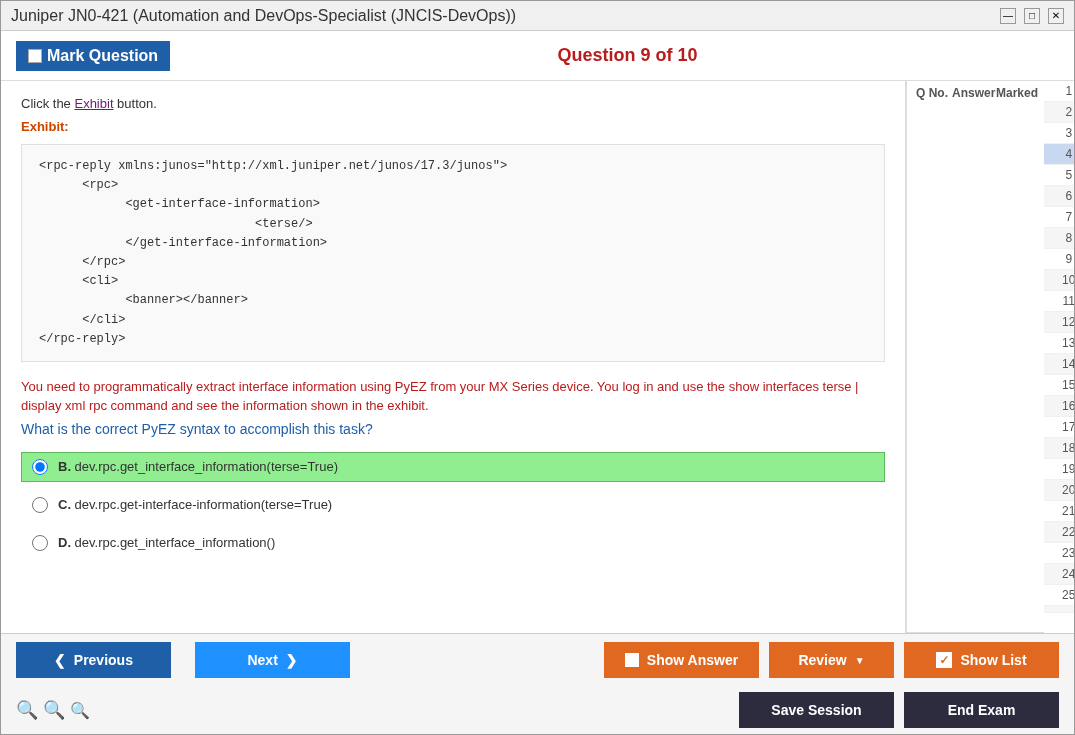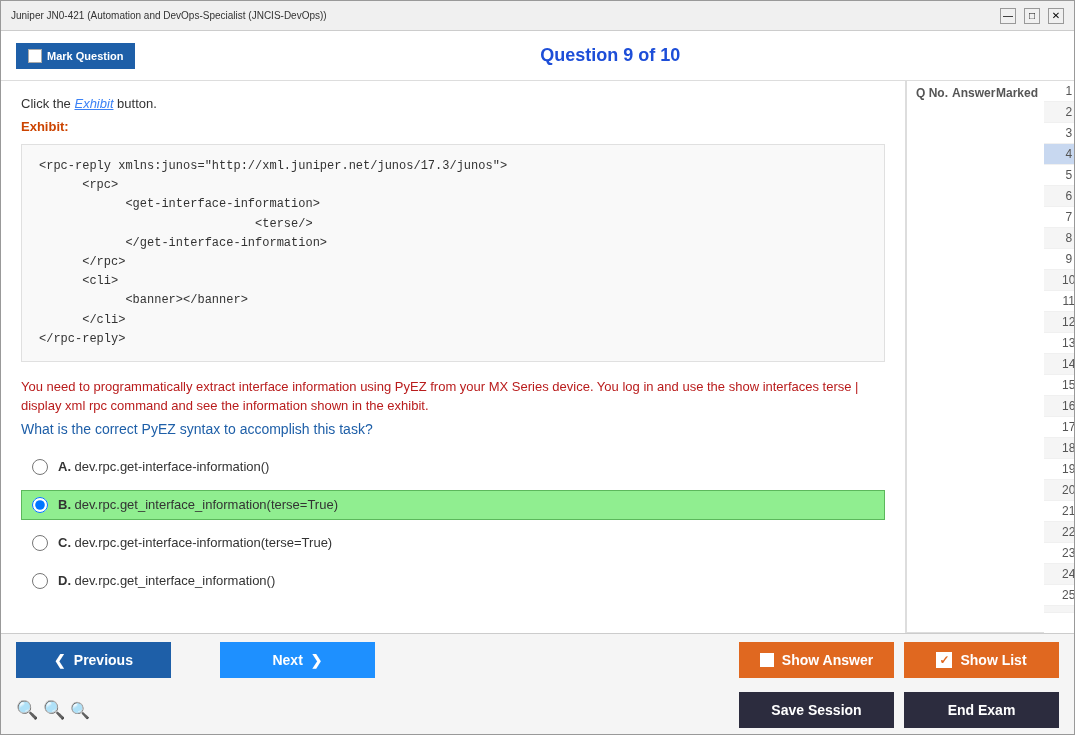--- a/index.html
+++ b/index.html
@@ -2,29 +2,29 @@
 <html><head>
   <meta charset="utf-8">
   <style>
     * { box-sizing: border-box; margin: 0; padding: 0; }
     body { font-family: Arial, sans-serif; font-size: 13px; background: #f0f0f0; width: 1075px; height: 735px; overflow: hidden; }
     
     .window { width: 1075px; height: 735px; background: #fff; border: 1px solid #999; display: flex; flex-direction: column; }
     
     
     .title-bar { background: #f0f0f0; padding: 5px 10px; display: flex; align-items: center; justify-content: space-between; border-bottom: 1px solid #ccc; min-height: 30px; }
-    .title-bar-title { font-size: 10px; color: #333; }
+    .title-bar-title { font-size: 16px; color: #333; }
     .title-bar-controls { display: flex; gap: 8px; }
     .title-bar-btn { width: 16px; height: 16px; border: 1px solid #999; background: #f0f0f0; display: flex; align-items: center; justify-content: center; font-size: 10px; cursor: pointer; }
     
     
     .header { background: #fff; padding: 8px 15px; display: flex; align-items: center; border-bottom: 1px solid #ddd; min-height: 50px; }
-    .mark-question-btn { background: #1e5fa8; color: #fff; border: none; padding: 6px 12px; font-size: 11px; font-weight: bold; cursor: pointer; display: flex; align-items: center; gap: 5px; }
+    .mark-question-btn { background: #1e5fa8; color: #fff; border: none; padding: 6px 12px; font-size: 16px; font-weight: bold; cursor: pointer; display: flex; align-items: center; gap: 5px; }
     .mark-question-btn .checkbox-icon { width: 14px; height: 14px; background: #fff; border: 1px solid #aaa; display: inline-block; }
-    .question-title { flex: 1; text-align: center; font-size: 18px; font-weight: bold; color: #1d4ed8; padding-left: 26px; }
+    .question-title { flex: 1; text-align: center; font-size: 18px; font-weight: bold; color: #b91c1c; padding-left: 26px; }
     
     
     .main { display: flex; flex: 1; overflow: hidden; }
     
     
     .question-area { flex: 1; padding: 15px 20px; overflow-y: auto; border-right: 1px solid #ddd; }
     
     .instruction { color: #333; margin-bottom: 8px; font-size: 13px; }
     .exhibit-label { color: #cc4400; font-weight: bold; margin-bottom: 10px; font-size: 13px; }
     
@@ -58,21 +58,21 @@
     .btn-next { background: #1e90ff; color: #fff; border: none; padding: 10px 20px; font-size: 14px; font-weight: bold; cursor: pointer; display: flex; align-items: center; gap: 8px; min-width: 155px; justify-content: center; margin-left: 24px; }
     .btn-show-answer { background: #e06820; color: #fff; border: none; padding: 10px 20px; font-size: 14px; font-weight: bold; cursor: pointer; display: flex; align-items: center; gap: 8px; min-width: 155px; justify-content: center; }
     .btn-review { background: #e06820; color: #fff; border: none; padding: 10px 20px; font-size: 14px; font-weight: bold; cursor: pointer; display: flex; align-items: center; gap: 8px; min-width: 125px; justify-content: center; }
     .btn-show-list { background: #e06820; color: #fff; border: none; padding: 10px 20px; font-size: 14px; font-weight: bold; cursor: pointer; display: flex; align-items: center; gap: 8px; min-width: 155px; justify-content: center; }
     .btn-save { background: #2c2c3e; color: #fff; border: none; padding: 10px 20px; font-size: 14px; font-weight: bold; cursor: pointer; min-width: 155px; }
     .btn-end { background: #2c2c3e; color: #fff; border: none; padding: 10px 32px; font-size: 14px; font-weight: bold; cursor: pointer; min-width: 155px; }
     
     .zoom-controls { display: flex; gap: 5px; align-items: center; }
     .zoom-btn { background: none; border: none; font-size: 18px; cursor: pointer; color: #333; }
     
-    .footer-top-left { display: flex; gap: 25px; }
+    .footer-top-left { display: flex; gap: 0; }
     .footer-top-right { display: flex; gap: 10px; margin-left: auto; }
     
     .btn-icon-checkbox { width: 16px; height: 16px; background: #fff; border: 2px solid #fff; display: inline-flex; align-items: center; justify-content: center; font-size: 12px; color: #e06820; font-weight: bold; }
     .btn-icon-stop { width: 14px; height: 14px; background: #fff; display: inline-block; }
     
     .arrow-left::before { content: '❮'; }
     .arrow-right::before { content: '❯'; }
   </style>
 </head>
 <body>
@@ -94,44 +94,40 @@
       <span>Mark Question</span>
     </button>
     <div class="question-title">Question 9 of 10</div>
   </div>
 
   <div class="main">
 
     <div class="question-area">
 
       <p class="instruction">
-        Click the <span style="color:#3b82f6; text-decoration:underline; cursor:pointer;font-style:italic;">Exhibit</span> button.
+        Click the <span style="color:#701a75; text-decoration:underline; cursor:pointer;">Exhibit</span> button.
       </p>
 
       <p class="exhibit-label">Exhibit:</p>
 
       <div class="code-block"><span>&lt;rpc-reply xmlns:junos="http://xml.juniper.net/junos/17.3/junos"&gt;
       &lt;rpc&gt;
             &lt;get-interface-information&gt;
                               &lt;terse/&gt;
             &lt;/get-interface-information&gt;
       &lt;/rpc&gt;
       &lt;cli&gt;
             &lt;banner&gt;&lt;/banner&gt;
       &lt;/cli&gt;
 &lt;/rpc-reply&gt;</span></div>
 
       <p class="question-text">You need to programmatically extract interface information using PyEZ from your MX Series device. You log in and use the show interfaces terse | display xml rpc command and see the information shown in the exhibit.</p>
       <p class="question-sub">What is the correct PyEZ syntax to accomplish this task?</p>
 
       <div class="options">
-        <label class="option">
-          <input type="radio" name="answer" style="">
-          <span class="option-label"><strong>A.</strong> dev.rpc.get-interface-information()</span>
-        </label>
         <label class="option selected">
           <input type="radio" name="answer" checked="" style="">
           <span class="option-label"><strong>B.</strong> dev.rpc.get_interface_information(terse=True)</span>
         </label>
         <label class="option">
           <input type="radio" name="answer" style="">
           <span class="option-label"><strong>C.</strong> dev.rpc.get-interface-information(terse=True)</span>
         </label>
         <label class="option">
           <input type="radio" name="answer" style="">
@@ -289,20 +285,24 @@
         <button class="btn-next">
           <span>Next</span>
           <span class="arrow-right"></span>
         </button>
       </div>
       <div class="footer-top-right">
         <button class="btn-show-answer">
           <span class="btn-icon-stop"></span>
           <span>Show Answer</span>
         </button>
+        <button class="btn-review">
+          <span>Review</span>
+          <span style="font-size:10px;">▼</span>
+        </button>
         <button class="btn-show-list">
           <span class="btn-icon-checkbox">✓</span>
           <span>Show List</span>
         </button>
       </div>
     </div>
     <div class="footer-bottom">
       <div class="zoom-controls">
         <button class="zoom-btn">🔍</button>
         <button class="zoom-btn">🔍</button>

